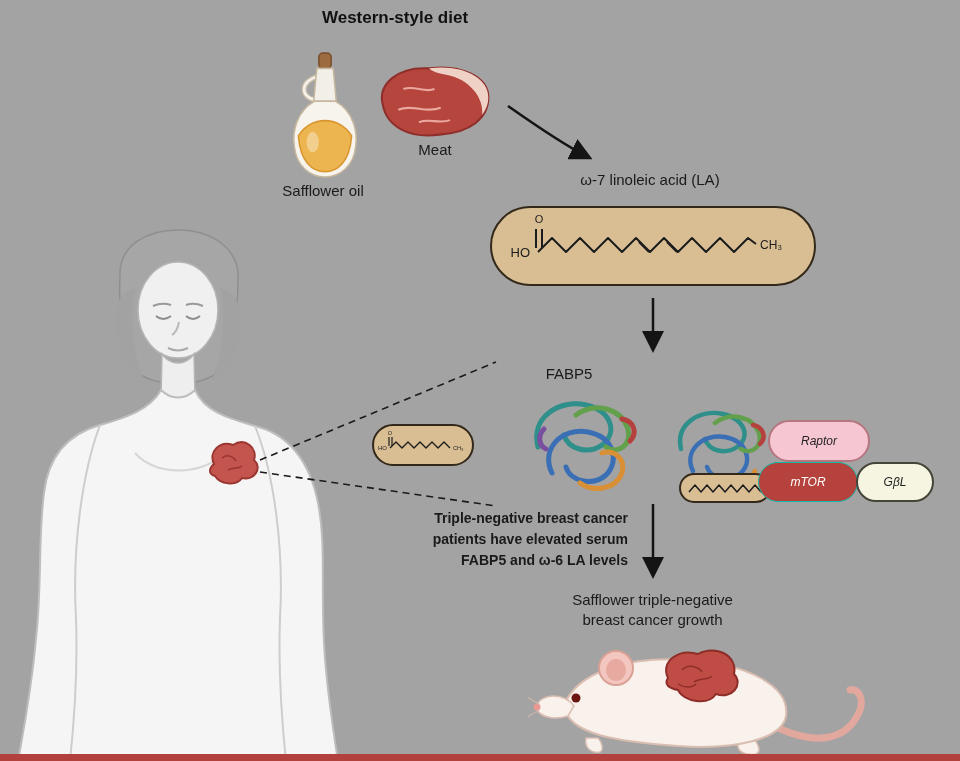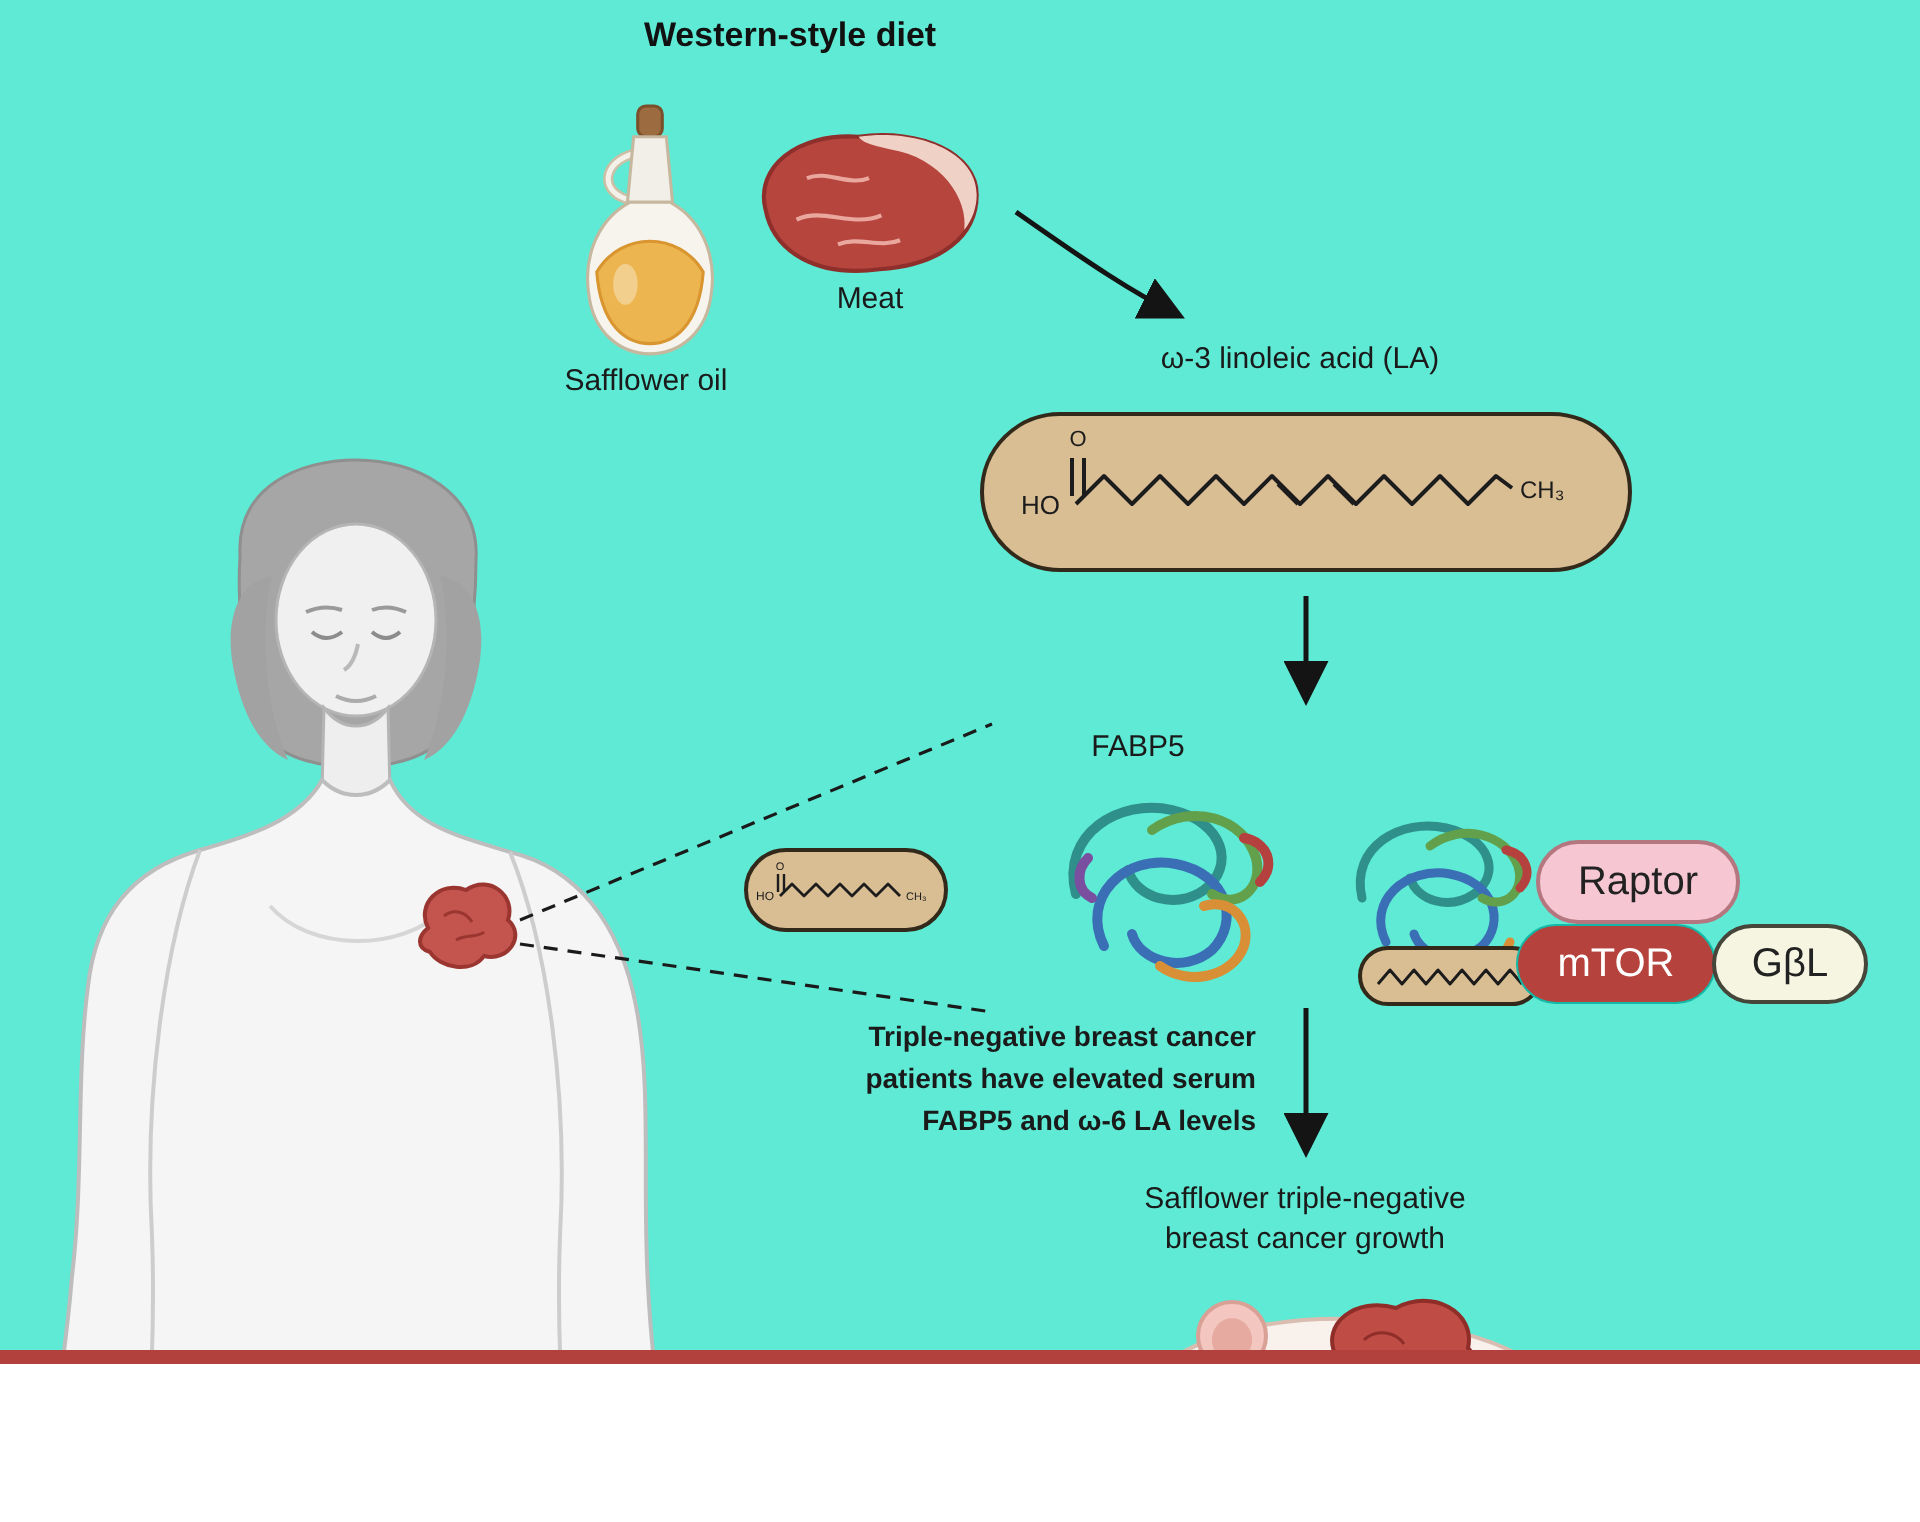--- a/index.html
+++ b/index.html
@@ -1,29 +1,29 @@
 <!DOCTYPE html>
 <html><head>
 <meta charset="utf-8">
 <style>
   html,body{margin:0;padding:0;background:#ffffff;}
   .canvas{
-    position:relative;width:960px;height:682px;background:#5eead4;overflow:hidden;
+    position:relative;width:960px;height:761px;background:#a3a3a3;overflow:hidden;
     font-family:"Liberation Sans",sans-serif;color:#1a1a1a;
   }
   .abs{position:absolute;}
   .label{font-size:15px;line-height:1.35;text-align:center;color:#1a1a1a;}
   .title{font-size:17px;font-weight:700;text-align:center;color:#111;}
   .note{font-size:14px;line-height:21px;text-align:right;font-weight:bold;}
   .capsule{
     background:#d9be94;border:2.5px solid #33291a;border-radius:999px;box-sizing:border-box;
   }
   .pill{
     display:flex;align-items:center;justify-content:center;
-    font-size:20px;border-radius:22px;box-sizing:border-box;
+    font-size:12px;border-radius:22px;box-sizing:border-box;font-style:italic;
   }
   .pill-raptor{background:#f6c6d3;border:2px solid #b5777f;color:#222;}
   .pill-mtor{background:#b5423c;border:1px solid #14b8a6;color:#ffffff;}
   .pill-gbl{background:#f6f5e2;border:2px solid #45453a;color:#222;}
   .bottom-bar{left:0;bottom:0;width:960px;height:7px;background:#b2413e;}
   svg{display:block;}
   .overlay{left:0;top:0;pointer-events:none;}
 </style>
 </head>
 <body>
@@ -68,21 +68,21 @@
 
   <div class="abs" style="left:372px;top:58px;">
     <svg width="125" height="88" viewBox="0 0 120 85">
       <path d="M10,45 C5,25 25,8 55,10 C85,6 112,18 112,38 C112,58 95,72 65,74 C35,78 14,66 10,45 Z" fill="#b6453e" stroke="#8f2f2b" stroke-width="2"></path>
       <path d="M55,10 C85,6 112,18 112,38 C112,44 110,50 106,55 C108,40 95,20 70,16 C60,14 56,12 55,10 Z" fill="#f3d9cd" opacity="0.95"></path>
       <path d="M30,30 C40,26 50,34 60,30 M25,50 C38,44 52,54 66,48 M45,62 C55,58 65,64 75,60" stroke="#e9a79e" stroke-width="2" fill="none"></path>
     </svg>
   </div>
   <div class="abs label" style="left:395px;top:140px;width:80px;">Meat</div>
 
-  <div class="abs label" style="left:530px;top:170px;width:240px;">ω-3 linoleic acid (LA)</div>
+  <div class="abs label" style="left:530px;top:170px;width:240px;">ω-7 linoleic acid (LA)</div>
 
   <div class="abs capsule" style="left:490px;top:206px;width:326px;height:80px;">
     <svg width="320" height="74" viewBox="0 0 320 74">
       <text x="38" y="49" text-anchor="end" font-size="13" fill="#1c1c1c">HO</text>
       <text x="47" y="15" text-anchor="middle" font-size="11" fill="#1c1c1c">O</text>
       <line x1="44" y1="40" x2="44" y2="21" stroke="#1c1c1c" stroke-width="2"></line>
       <line x1="50" y1="40" x2="50" y2="21" stroke="#1c1c1c" stroke-width="2"></line>
       <polyline points="46,44 60,30 74,44 88,30 102,44 116,30 130,44 144,30 158,44 172,30 186,44 200,30 214,44 228,30 242,44 256,30 264,36" fill="none" stroke="#1c1c1c" stroke-width="2" stroke-linejoin="round"></polyline>
       <line x1="147" y1="34" x2="157" y2="44" stroke="#1c1c1c" stroke-width="2"></line>
       <line x1="175" y1="34" x2="185" y2="44" stroke="#1c1c1c" stroke-width="2"></line>

